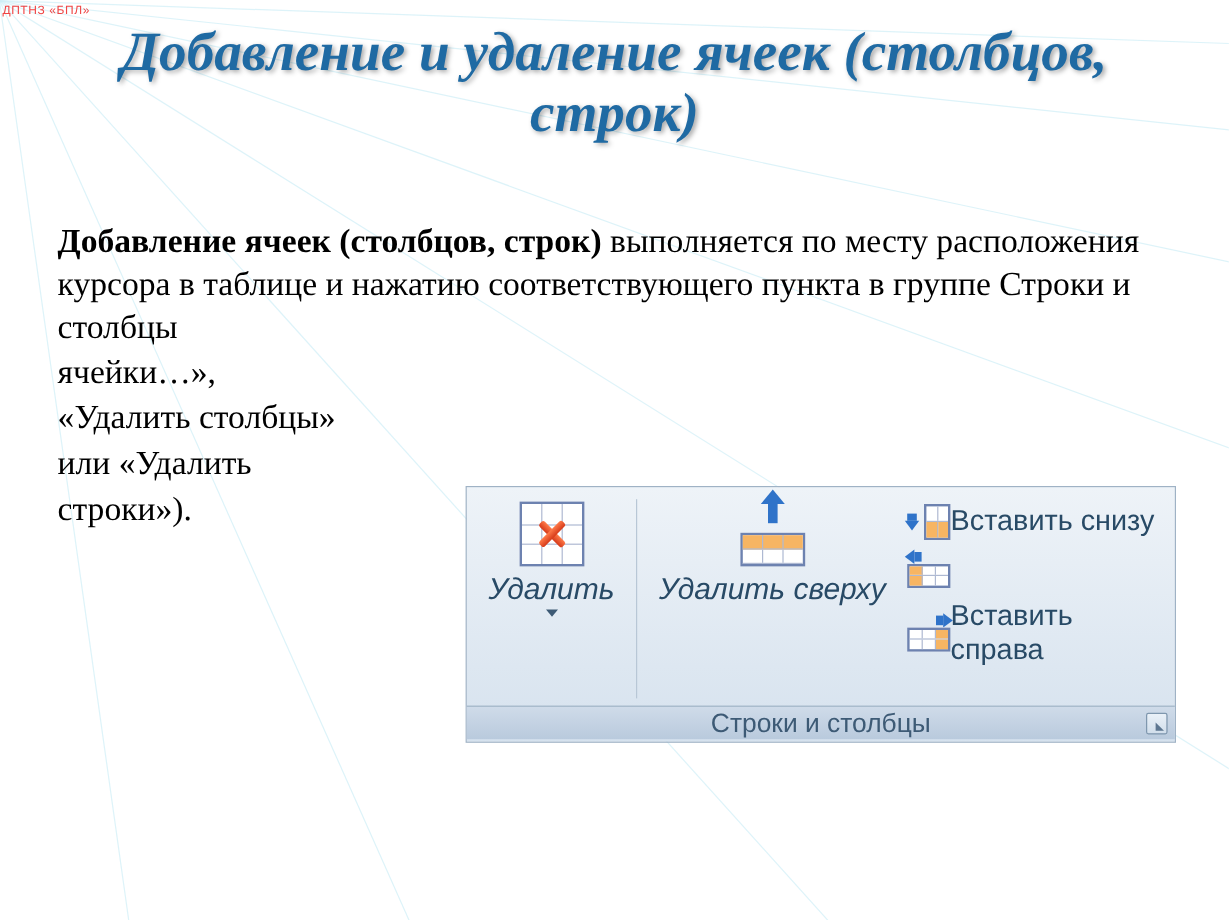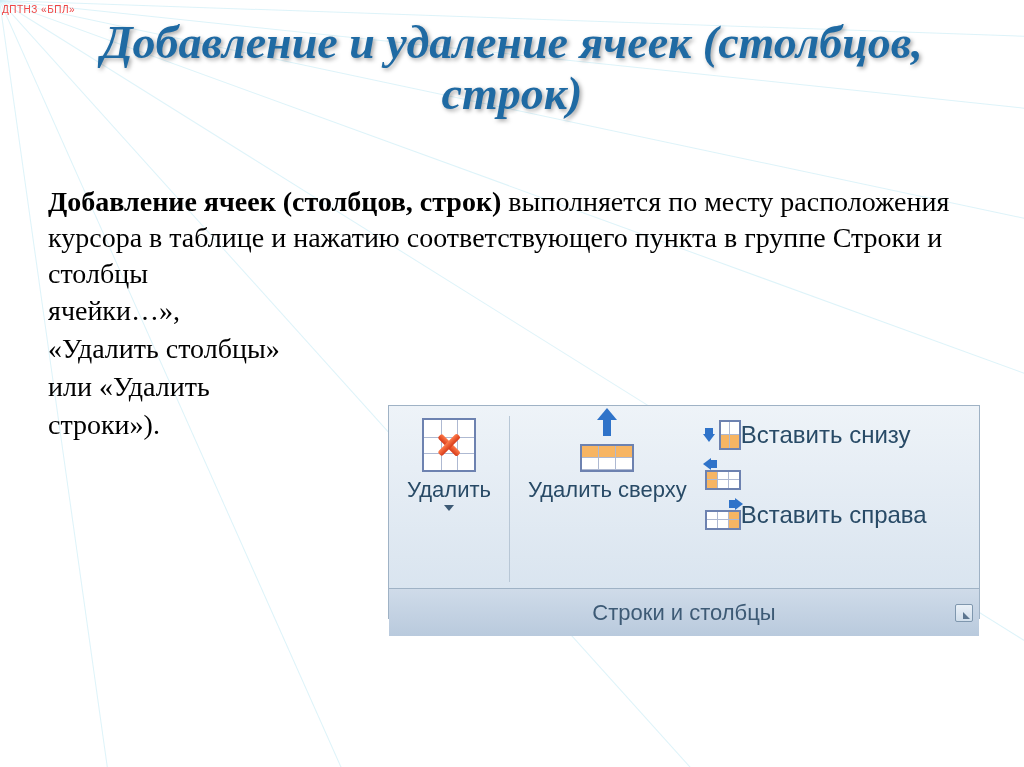--- a/index.html
+++ b/index.html
@@ -72,25 +72,26 @@
     gap: 8px;
   }
   .big-btn {
     display: flex;
     flex-direction: column;
     align-items: center;
     padding: 4px 6px 2px 6px;
     border-radius: 3px;
   }
   .big-btn .lbl {
-    font-size: 22px;
+    font-size: 25px;
     color: #284a66;
     margin-top: 6px;
     text-align: right;
     line-height: 1.05;
+    font-style: italic;
   }
   .vsep {
     width: 1px;
     align-self: stretch;
     background: #b8c7d6;
     margin: 2px 4px;
   }
   .right-col {
     flex: 1;
     display: flex;
@@ -103,21 +104,21 @@
     align-items: center;
     padding: 4px 4px;
     border-radius: 3px;
   }
   .row-btn .lbl {
     font-size: 24px;
     color: #284a66;
   }
 
   .group-caption {
-    height: 48px;
+    height: 28px;
     background: linear-gradient(#cfdbe9, #b9cadd);
     border-top: 1px solid #9fb2c5;
     display: flex;
     align-items: center;
     justify-content: center;
     position: relative;
     font-size: 22px;
     color: #3d5a75;
   }
   .launcher {

